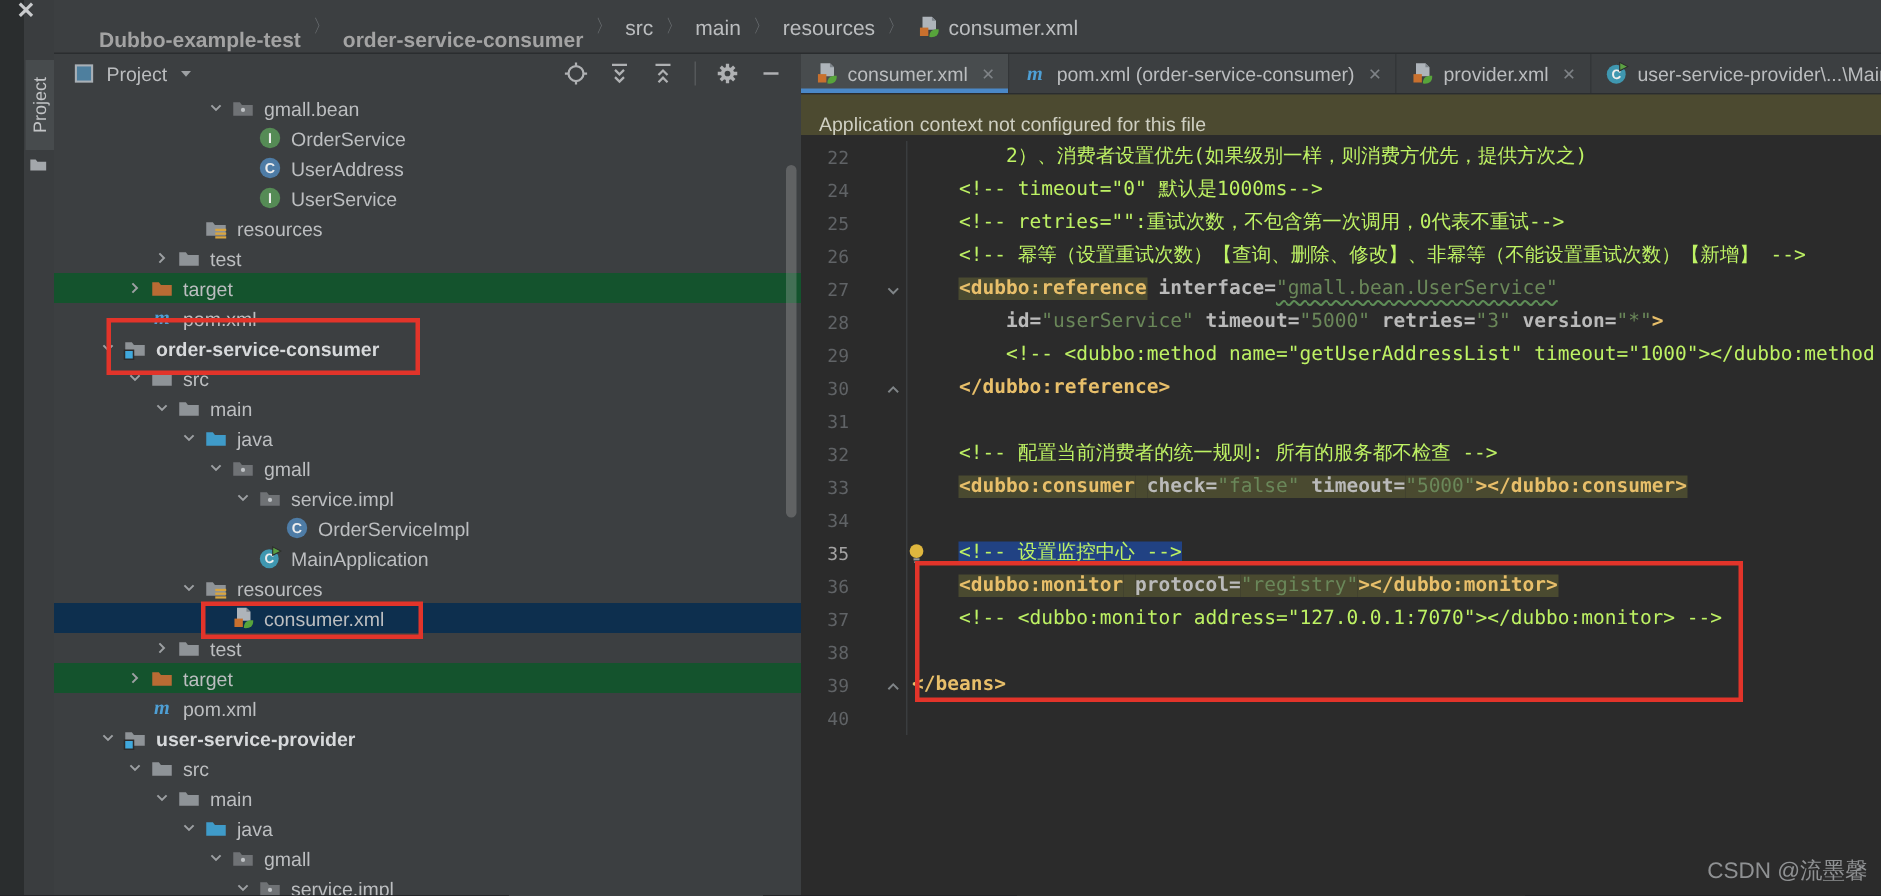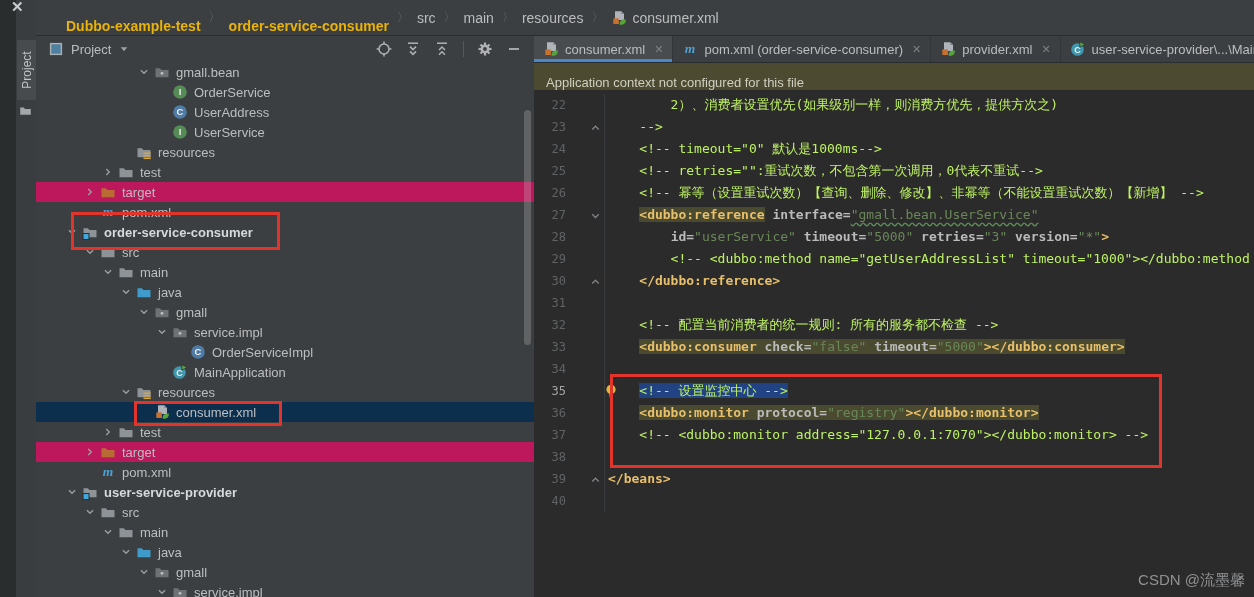--- a/index.html
+++ b/index.html
@@ -13,33 +13,33 @@
   #stripe .ptab{position:absolute;left:17px;top:40px;width:19px;height:60px;background:#474B4D;
                 display:flex;align-items:center;justify-content:center;}
   #stripe .ptab span{transform:rotate(-90deg);white-space:nowrap;font-size:12px;color:#C2C4C6;}
   #stripe .minifolder{position:absolute;left:19px;top:103px;}
 
   
   #navbar{position:absolute;left:36px;top:0;width:1218px;height:36px;background:#3C3F41;
           border-bottom:1px solid #2A2D2F;box-sizing:border-box;display:flex;align-items:center;
           padding-left:30px;font-size:14px;color:#BBBDBF;}
   #navbar .bc-item{display:flex;align-items:center;gap:5px;cursor:default;}
-  #navbar .bc-item.bold{font-weight:bold;color:#eab308;margin-top:16px;}
+  #navbar .bc-item.bold{font-weight:bold;color:#a3a3a3;margin-top:16px;}
   #navbar .bc-sep{color:#6A6E71;margin:0 8px;font-size:12px;}
 
   
   #project{position:absolute;left:36px;top:36px;width:498px;height:561px;background:#3C3F41;overflow:hidden;}
   #phdr{height:26px;display:flex;align-items:center;padding:0 12px 0 12px;color:#BBBDBF;font-size:13px;}
   #phdr .ttl{margin:0 6px 0 7px;}
   #phdr .spacer{flex:1;}
   #phdr .hic{margin-left:13px;display:flex;align-items:center;cursor:pointer;}
   #phdr .vsep{width:1px;height:16px;background:#55585A;margin-left:13px;}
   #ptree{position:relative;}
   .row{height:20px;display:flex;align-items:center;font-size:13px;color:#BCBEC0;white-space:nowrap;cursor:pointer;}
-  .row.olive{background:#be185d;}
+  .row.olive{background:#14532d;}
   .row.selected{background:#0D2F4E;}
   .row .arr{width:20px;height:16px;flex:none;display:flex;align-items:center;justify-content:center;}
   .row .ico{width:18px;height:16px;flex:none;display:flex;align-items:center;}
   .row .lbl{margin-left:4px;}
   .row.bold .lbl{font-weight:bold;color:#D7D9DB;}
   #pscroll{position:absolute;right:3px;top:74px;width:7px;height:235px;background:rgba(190,190,190,.28);border-radius:4px;}
 
   
   #editor{position:absolute;left:534px;top:36px;width:720px;height:561px;background:#2B2B2B;}
   #tabs{height:27px;background:#3C3F41;border-bottom:1px solid #2A2D2F;box-sizing:border-box;display:flex;overflow:hidden;}
@@ -564,23 +564,20 @@
           </svg>
           <span>user-service-provider\...\MainAp</span>
         </div>
       </div>
     <div id="notif">
       <span>Application context not configured for this file</span>
     </div>
     <div id="codewrap">
       <div id="code-lines">
           <div class="cl"><span class="ln">22</span><span class="fm"></span><span class="ct"><span class="seg cmt">        2）、消费者设置优先(如果级别一样，则消费方优先，提供方次之)</span></span></div>
-          <div class="cl"><span class="ln">23</span><span class="fm"><svg width="13" height="13" viewBox="0 0 16 16">
-                <polyline points="4,10.5 8,6.5 12,10.5" fill="none" stroke="#7F8487" stroke-width="1.6"></polyline>
-              </svg></span><span class="ct"><span class="seg cmt">    --&gt;</span></span></div>
           <div class="cl"><span class="ln">24</span><span class="fm"></span><span class="ct"><span class="seg cmt">    &lt;!-- timeout="0" 默认是1000ms--&gt;</span></span></div>
           <div class="cl"><span class="ln">25</span><span class="fm"></span><span class="ct"><span class="seg cmt">    &lt;!-- retries="":重试次数，不包含第一次调用，0代表不重试--&gt;</span></span></div>
           <div class="cl"><span class="ln">26</span><span class="fm"></span><span class="ct"><span class="seg cmt">    &lt;!-- 幂等（设置重试次数）【查询、删除、修改】、非幂等（不能设置重试次数）【新增】 --&gt;</span></span></div>
           <div class="cl"><span class="ln">27</span><span class="fm"><svg width="13" height="13" viewBox="0 0 16 16">
                 <polyline points="4,6.5 8,10.5 12,6.5" fill="none" stroke="#7F8487" stroke-width="1.6"></polyline>
               </svg></span><span class="ct"><span class="seg plain">    </span><span class="seg tag bg-ol">&lt;dubbo:reference</span><span class="seg plain"> </span><span class="seg attr">interface=</span><span class="seg val wavy">"gmall.bean.UserService"</span></span></div>
           <div class="cl"><span class="ln">28</span><span class="fm"></span><span class="ct"><span class="seg plain">        </span><span class="seg attr">id=</span><span class="seg val">"userService"</span><span class="seg plain"> </span><span class="seg attr">timeout=</span><span class="seg val">"5000"</span><span class="seg plain"> </span><span class="seg attr">retries=</span><span class="seg val">"3"</span><span class="seg plain"> </span><span class="seg attr">version=</span><span class="seg val">"*"</span><span class="seg tag">&gt;</span></span></div>
           <div class="cl"><span class="ln">29</span><span class="fm"></span><span class="ct"><span class="seg cmt">        &lt;!-- &lt;dubbo:method name="getUserAddressList" timeout="1000"&gt;&lt;/dubbo:method</span></span></div>
           <div class="cl"><span class="ln">30</span><span class="fm"><svg width="13" height="13" viewBox="0 0 16 16">
                 <polyline points="4,10.5 8,6.5 12,10.5" fill="none" stroke="#7F8487" stroke-width="1.6"></polyline>

